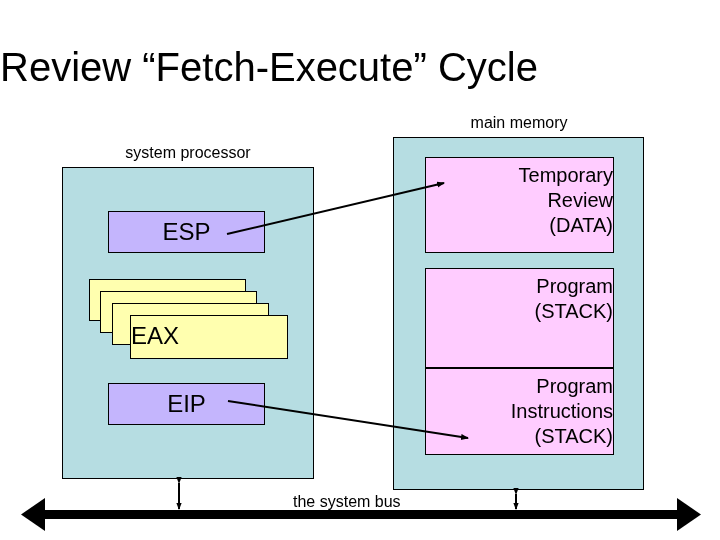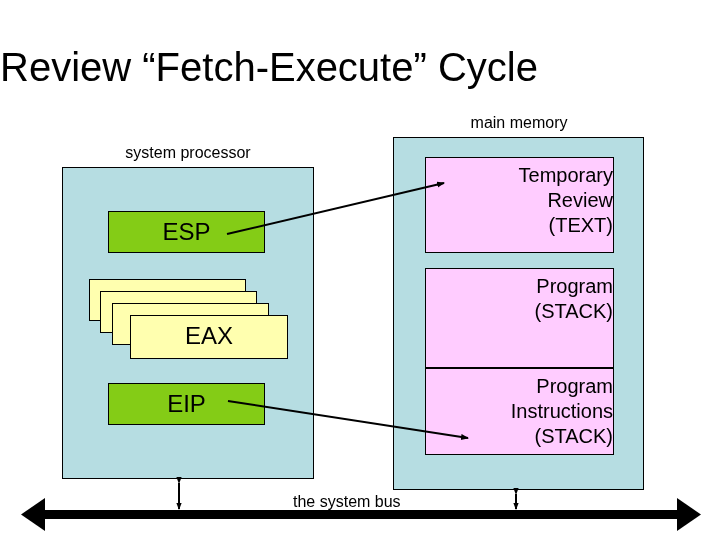--- a/index.html
+++ b/index.html
@@ -79,21 +79,21 @@
   #mem-box {
     left: 393px;
     top: 137px;
     width: 251px;
     height: 353px;
   }
 
   
   .register-box {
     position: absolute;
-    background: #84cc16;
+    background: #c4b5fd;
     border: 1px solid #000000;
     box-sizing: border-box;
     font-size: 24px;
     line-height: 40px;
     text-align: center;
     overflow: hidden;
     white-space: nowrap;
   }
   #reg-esp {
     left: 108px;
@@ -109,21 +109,20 @@
   }
 
   
   .reg-stack-item {
     position: absolute;
     background: #ffffaf;
     border: 1px solid #000000;
     box-sizing: border-box;
     font-size: 24px;
     line-height: 40px;
-    text-align: center;
     overflow: hidden;
     white-space: nowrap;
     width: 157px;
     height: 42px;
   }
   #reg-stack-0 { left: 89px;  top: 279px; z-index: 1; }
   #reg-stack-1 { left: 100px; top: 291px; z-index: 2; }
   #reg-stack-2 { left: 112px; top: 303px; z-index: 3; }
   #reg-stack-3 { left: 130px; top: 315px; z-index: 4; width: 158px; height: 44px; }
 
@@ -167,21 +166,21 @@
 
   <div class="caption" id="caption-cpu">system processor</div>
 
   <div class="container-box" id="cpu-box"></div>
 
   <div class="container-box" id="mem-box"></div>
 
   <div class="segment-box" id="seg-stack">
     <span class="seg-sub">Temporary</span>
     <span class="seg-sub">Review</span>
-    <span class="seg-sub">(TEXT)</span>
+    <span class="seg-sub">(DATA)</span>
   </div>
 
   <div class="segment-box" id="seg-data">
     <span class="seg-sub">Program</span>
     <span class="seg-sub">(STACK)</span>
   </div>
 
   <div class="segment-box" id="seg-text">
     <span class="seg-sub">Program</span>
     <span class="seg-sub">Instructions</span>

